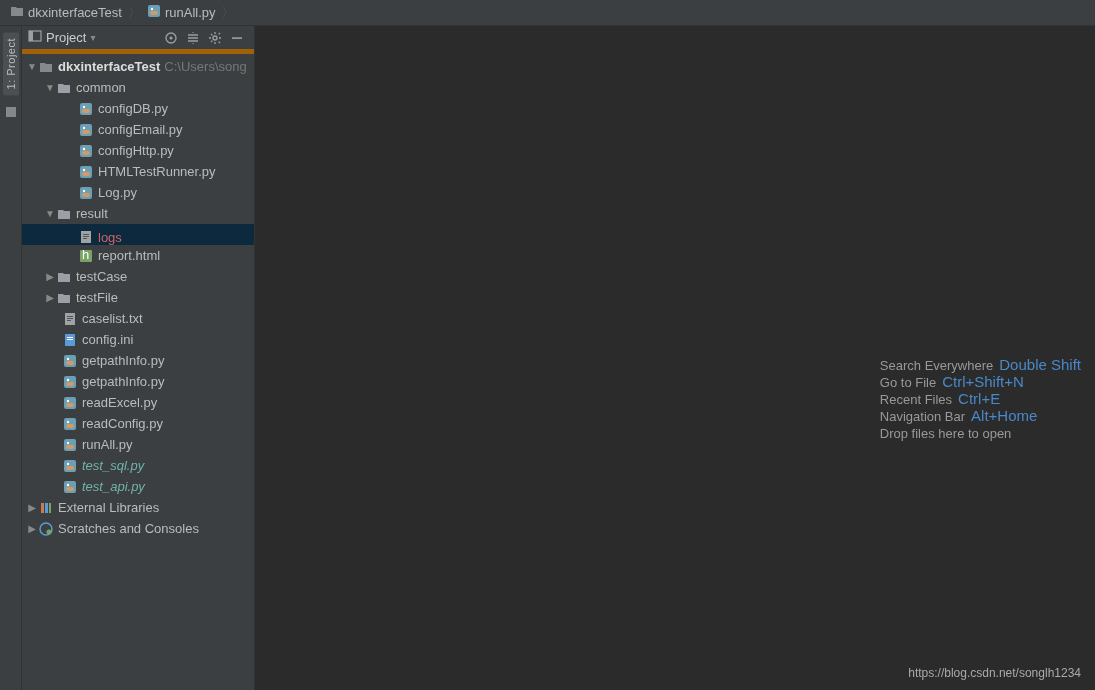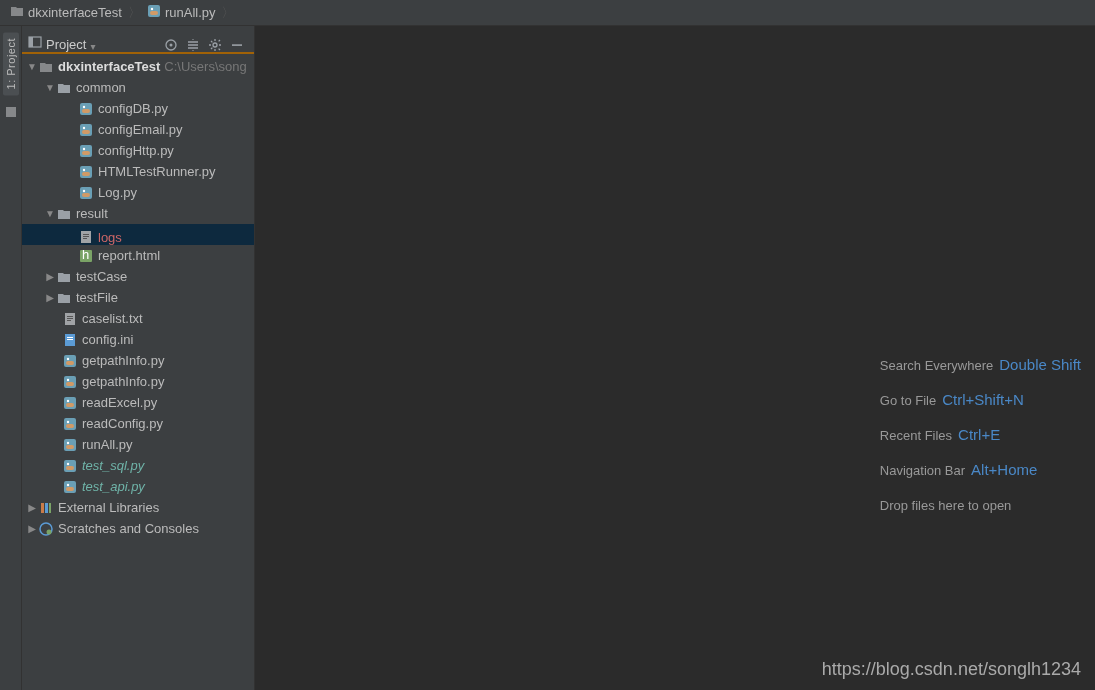--- a/index.html
+++ b/index.html
@@ -12,45 +12,45 @@
   .crumb .dir-icon svg { width:14px; height:14px; }
   .crumb .py-icon svg { width:14px; height:14px; }
 
   
   .main { display:flex; height:calc(100% - 26px); }
   .gutter { width:22px; background:#3c3f41; border-right:1px solid #323232; display:flex; flex-direction:column; align-items:center; padding-top:6px; gap:4px; }
   .gutter .rot { writing-mode:vertical-rl; transform:rotate(180deg); font-size:11px; color:#bbb; letter-spacing:.5px; background:#4b4f52; padding:6px 2px; border-radius:2px; cursor:pointer; }
   .gutter .struct-icon { margin-top:6px; color:#888; }
 
   .sidebar { width:233px; background:#3c3f41; border-right:1px solid #323232; display:flex; flex-direction:column; }
-  .panel-hd { height:28px; display:flex; align-items:flex-end; padding:0 6px; border-bottom:2px solid #a16207; }
+  .panel-hd { height:28px; display:flex; align-items:center; padding:0 6px; border-bottom:5px solid #a16207; }
   .panel-hd .pt-icon { margin-right:4px; }
   .panel-hd .pt-label { color:#ccc; }
   .panel-hd .pt-drop { color:#888; margin-left:4px; font-size:10px; }
   .panel-hd .sp { flex:1; }
   .panel-hd .tb-ico { color:#9aa0a6; margin:0 4px; cursor:pointer; }
   .panel-hd .tb-ico svg { width:14px; height:14px; display:block; }
 
   .tree { flex:1; overflow:auto; padding-top:2px; }
   .node { display:flex; align-items:center; height:21px; cursor:pointer; white-space:nowrap; }
   .node.sel { background:#0d293e;align-items:flex-end; }
   .node .arrow { width:12px; text-align:center; color:#888; font-size:10px; flex-shrink:0; }
   .node .ico { width:16px; height:16px; margin-right:4px; flex-shrink:0; display:flex; align-items:center; justify-content:center; }
   .node .ico svg { width:14px; height:14px; }
   .node .lbl { color:#bbb; }
   .node .lbl.bold { font-weight:600; color:#ddd; }
   .node .lbl.err { color:#cc6666; }
   .node .lbl.hint { color:#777; margin-left:4px; }
   .node .lbl.teal { color:#6fb3a8; font-style:italic; }
 
   .editor { flex:1; background:#2b2b2b; position:relative; }
-  .hints { position:absolute; right:14px; top:330px; display:flex; flex-direction:column; gap:18px; align-items:flex-start; }
+  .hints { position:absolute; right:14px; top:330px; display:flex; flex-direction:column; align-items:flex-start; }
   .hint-row { font-size:15px; color:#999; }
   .hint-row .short { color:#4a88c7; margin-left:6px; font-size:15px; }
-  .watermark { position:absolute; right:14px; bottom:10px; color:#aaa; font-size:18px; }
+  .watermark { position:absolute; right:14px; bottom:10px; color:#aaa; font-size:12px; }
 
   
   .c-blue { fill:#6a9fb5; }
   .c-orange { fill:#d19a66; }
   .c-dir { fill:#86888a; }
   .c-dir2 { fill:#9aa0a6; }
   .c-html { fill:#7aa366; }
   .c-txt { fill:#a0a3a6; }
   .c-ini { fill:#5b9bd5; }
 </style>

